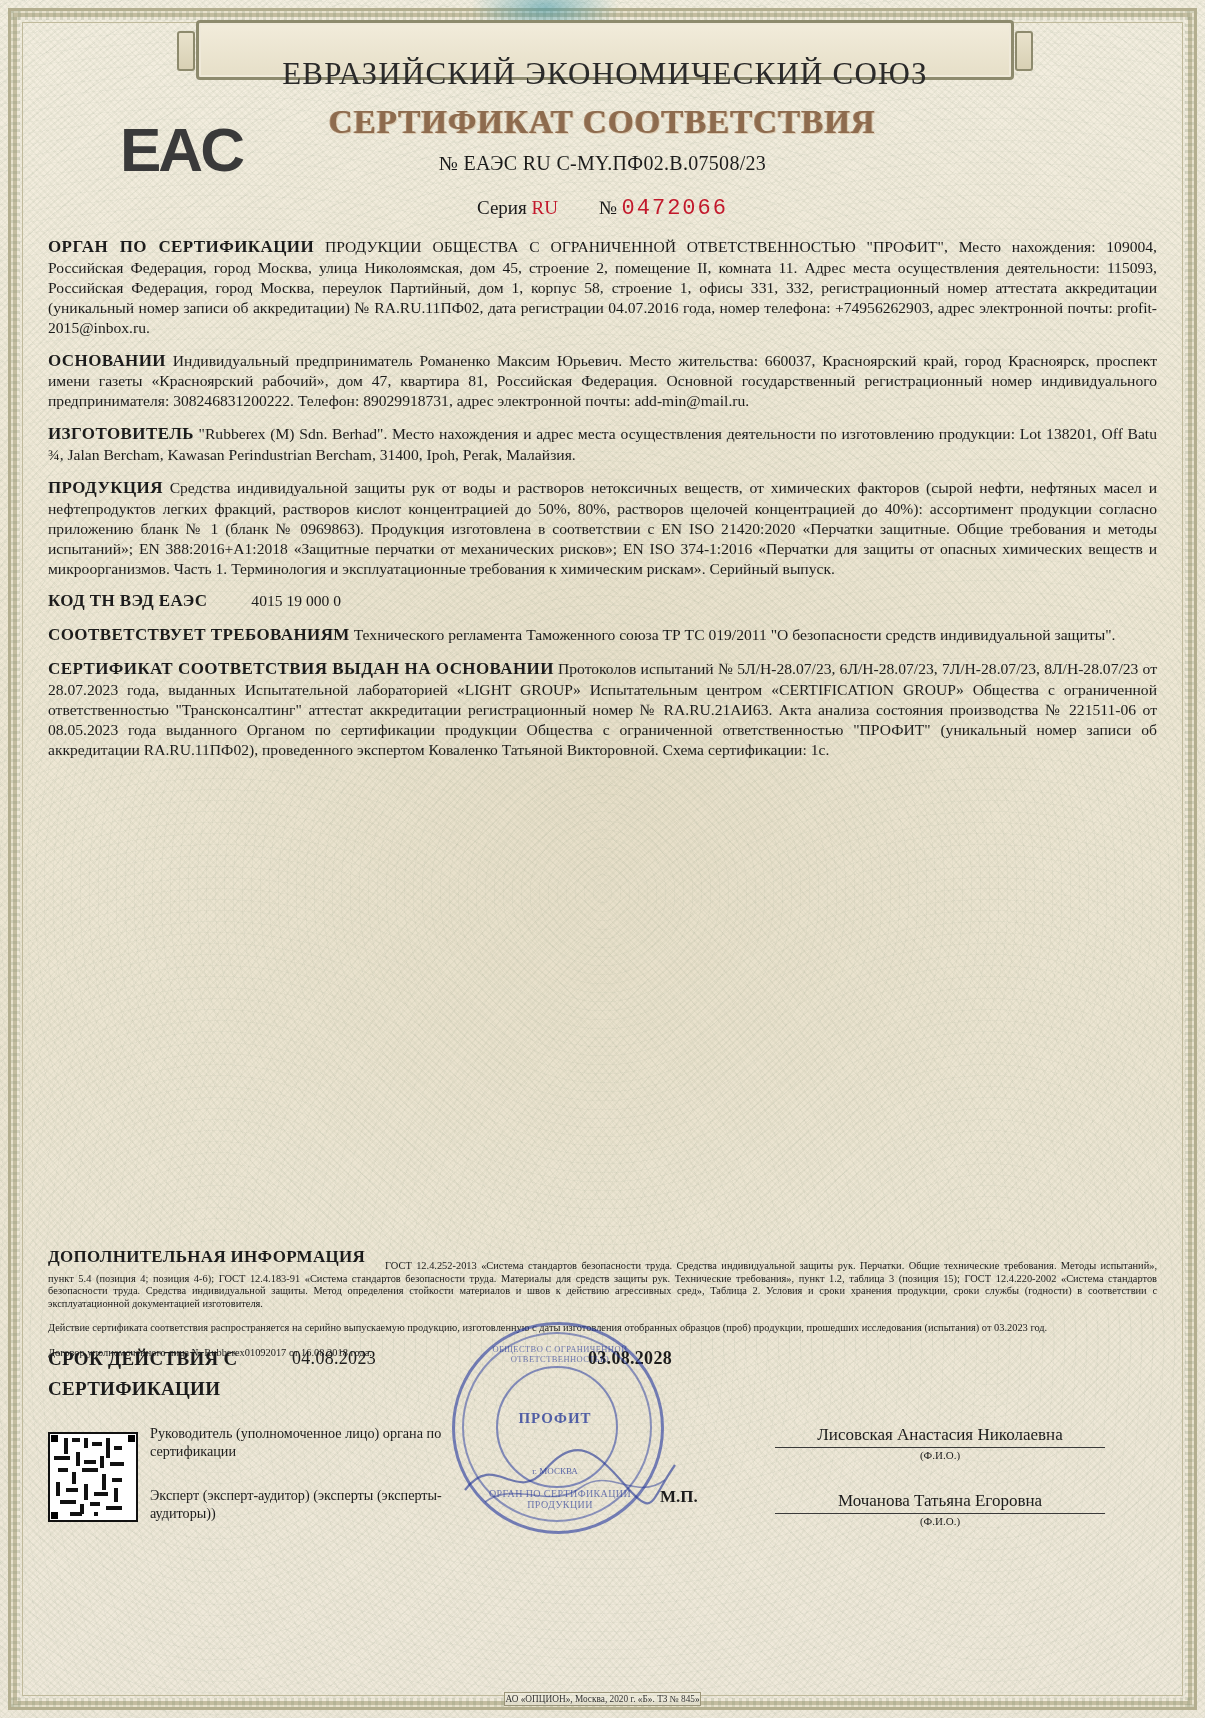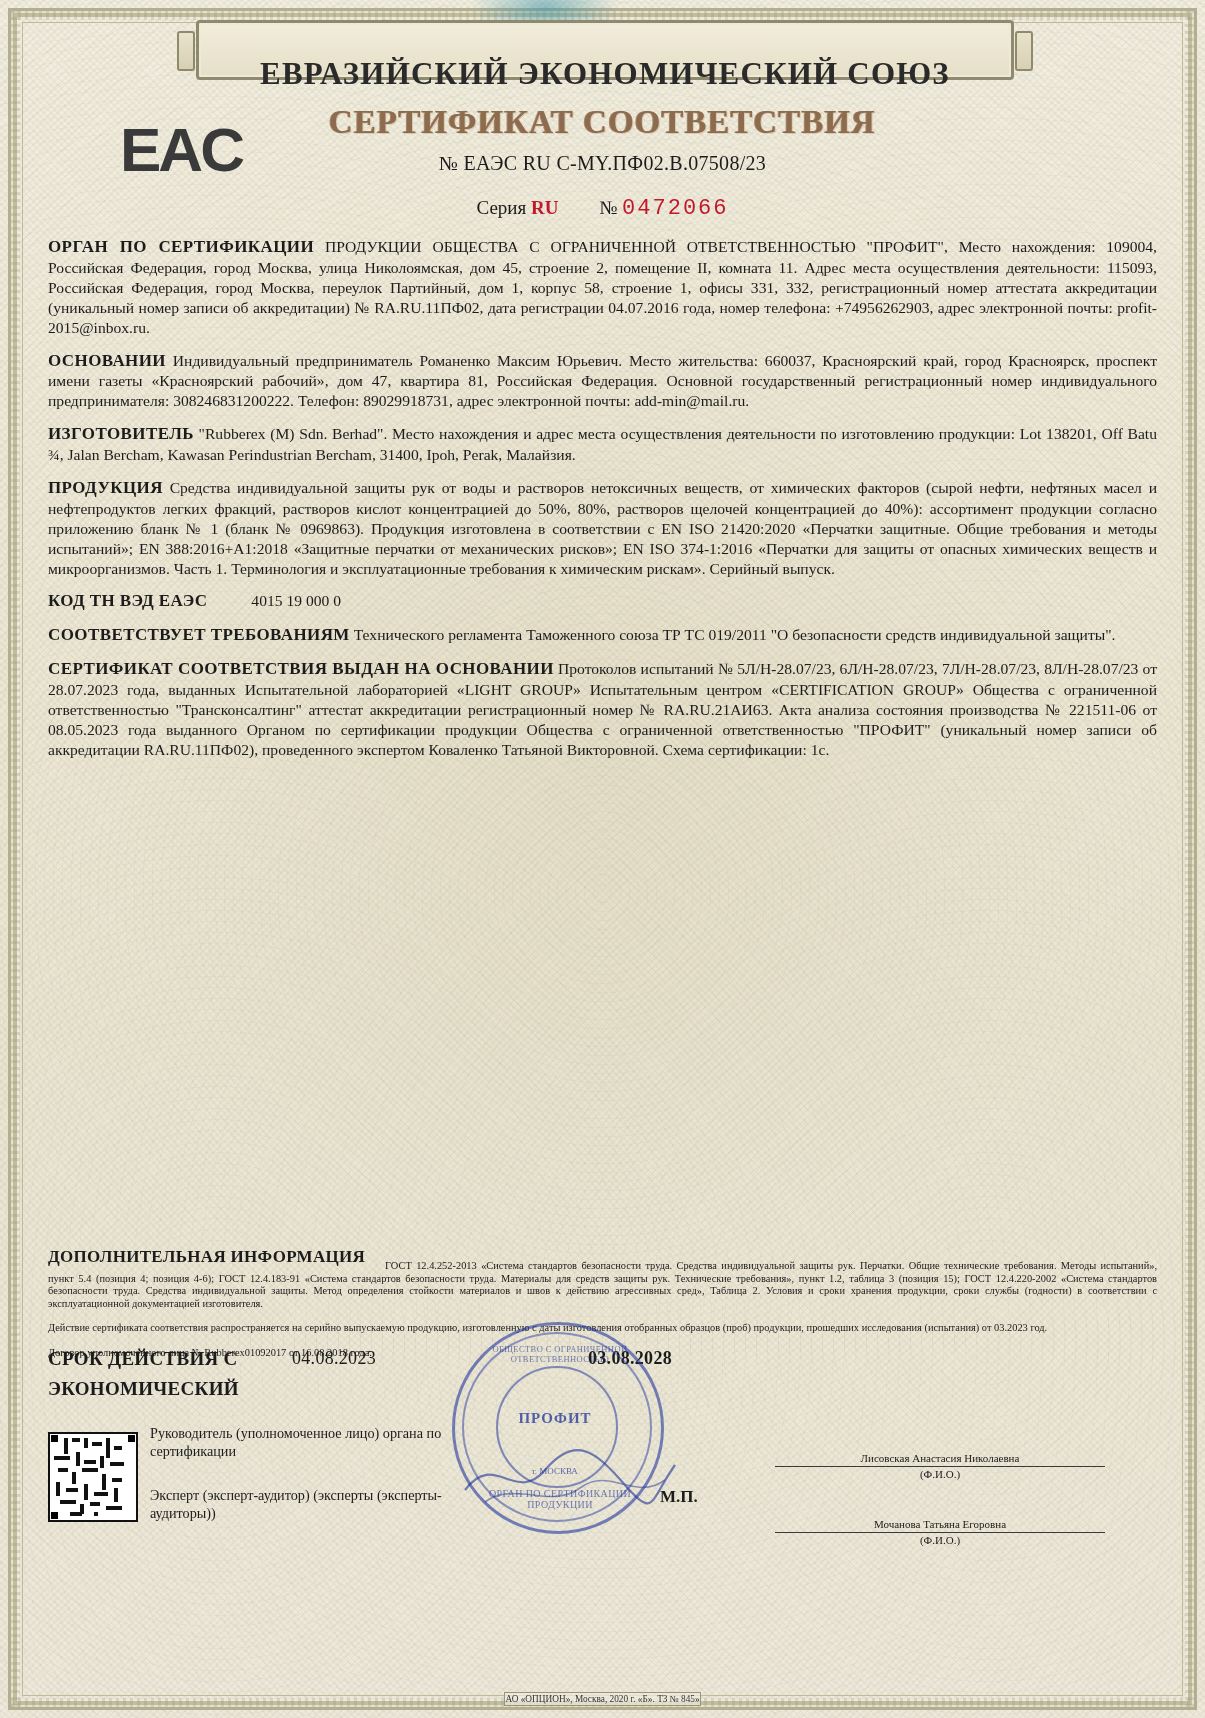--- a/index.html
+++ b/index.html
@@ -50,21 +50,21 @@
 
   
   .banner{
     position:absolute;left:196px;top:20px;width:812px;height:54px;
     border:3px solid #8d8a6d;border-radius:4px;
     background:linear-gradient(180deg,#f2ecdb,#e6dfc8);
     box-shadow:inset 0 0 0 2px #efe9d9;
     display:flex;align-items:center;justify-content:center;
   }
   .banner span{
-    font-size:31px;font-weight:bold;letter-spacing:1.2px;color:#2a2a2a;
+    font-size:31px;font-weight:normal;letter-spacing:1.2px;color:#2a2a2a;
     font-family:"Liberation Serif", serif;white-space:nowrap;margin-top:48px;
   }
   .banner:before,.banner:after{
     content:"";position:absolute;top:8px;width:14px;height:36px;
     background:linear-gradient(180deg,#e9e2cc,#d8d0b4);
     border:2px solid #8d8a6d;border-radius:3px;
   }
   .banner:before{left:-22px;}
   .banner:after{right:-22px;}
 
@@ -91,21 +91,21 @@
     text-shadow:1px 1px 0 #d9c9b0, -1px 0 0 #a9886a;
   }
   .num-line{
     position:absolute;left:0;right:0;top:152px;text-align:center;
     font-size:20px;letter-spacing:.3px;
   }
   .serie-line{
     position:absolute;left:0;right:0;top:196px;text-align:center;
     font-size:19px;
   }
-  .serie-line .ru{color:#c2182b;font-weight:bold;}
+  .serie-line .ru{color:#c2182b;font-weight:normal;}
   .serie-line .no{margin-left:36px;}
   .serie-line .digits{color:#c2182b;font-family:"Liberation Mono", monospace;letter-spacing:2px;font-size:22px;}
 
   
   .body{
     position:absolute;left:48px;right:48px;top:236px;
   }
   p.blk{
     margin:0 0 12px 0;
     font-size:15.6px;line-height:1.28;
@@ -139,21 +139,21 @@
 
   
   .signs{
     position:absolute;left:150px;top:1425px;width:1000px;height:130px;
   }
   .sg-l{position:absolute;left:0;top:0;width:300px;font-size:14.2px;line-height:1.25;}
   .sg-l2{position:absolute;left:0;top:62px;width:300px;font-size:14.2px;line-height:1.25;}
   .mp{position:absolute;left:510px;top:62px;font-size:17px;font-weight:bold;}
   .sg-r{position:absolute;left:580px;top:0;width:420px;text-align:center;}
   .sg-r2{position:absolute;left:580px;top:66px;width:420px;text-align:center;}
-  .sg-r .nm,.sg-r2 .nm{font-size:11px;margin-top:27px;}
+  .sg-r .nm,.sg-r2 .nm{font-size:17px;}
   .sg-r .fio,.sg-r2 .fio{font-size:11px;border-top:1px solid #3a3a3a;margin:2px auto 0;width:330px;padding-top:1px;}
 
   
   .qr{
     position:absolute;left:48px;top:1432px;width:86px;height:86px;
     background:
       conic-gradient(#000 0 0) 0 0/8px 8px no-repeat,
       conic-gradient(#000 0 0) 78px 0/8px 8px no-repeat,
       conic-gradient(#000 0 0) 0 78px/8px 8px no-repeat;
     background-color:#fff;
@@ -286,21 +286,21 @@
     </div>
   </div>
 
   <div class="validity">
     <div class="row">
       <span>СРОК ДЕЙСТВИЯ С</span>
       <span class="d1">04.08.2023</span>
       <span class="d2">03.08.2028</span>
     </div>
     <div class="row">
-      <span>ЭКОНОМИЧЕСКИЙ</span>
+      <span>СЕРТИФИКАЦИИ</span>
     </div>
   </div>
 
   <div class="qr">
     <i style="left:14px;top:4px;width:4px;height:16px;"></i>
     <i style="left:22px;top:4px;width:8px;height:4px;"></i>
     <i style="left:34px;top:4px;width:4px;height:10px;"></i>
     <i style="left:42px;top:8px;width:10px;height:4px;"></i>
     <i style="left:56px;top:4px;width:4px;height:20px;"></i>
     <i style="left:64px;top:12px;width:8px;height:4px;"></i>

